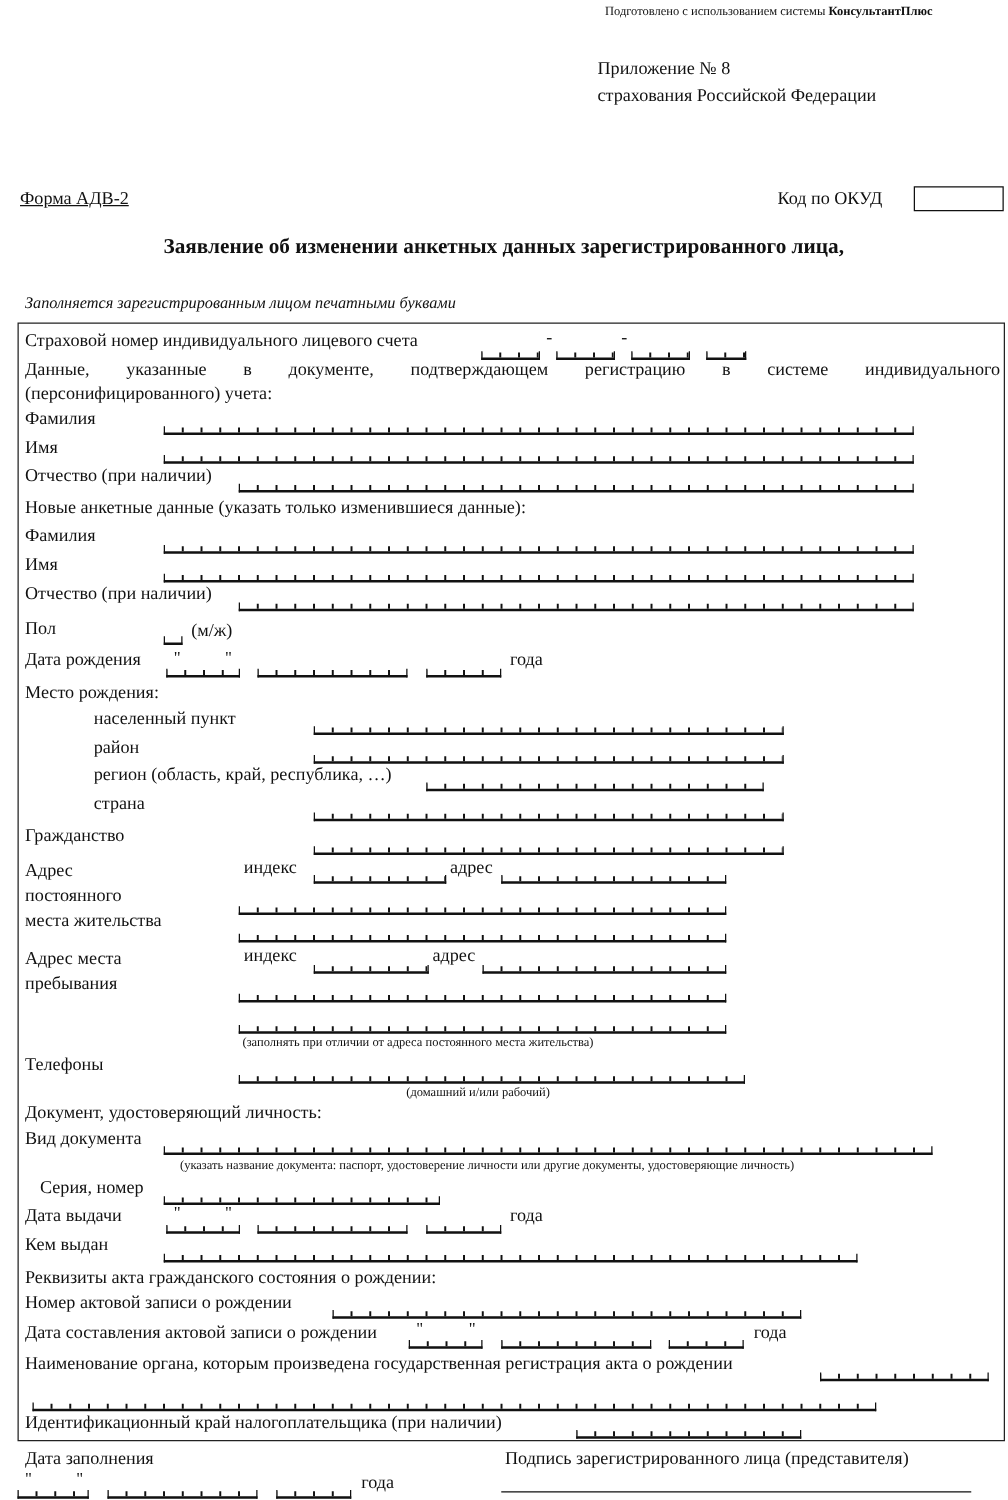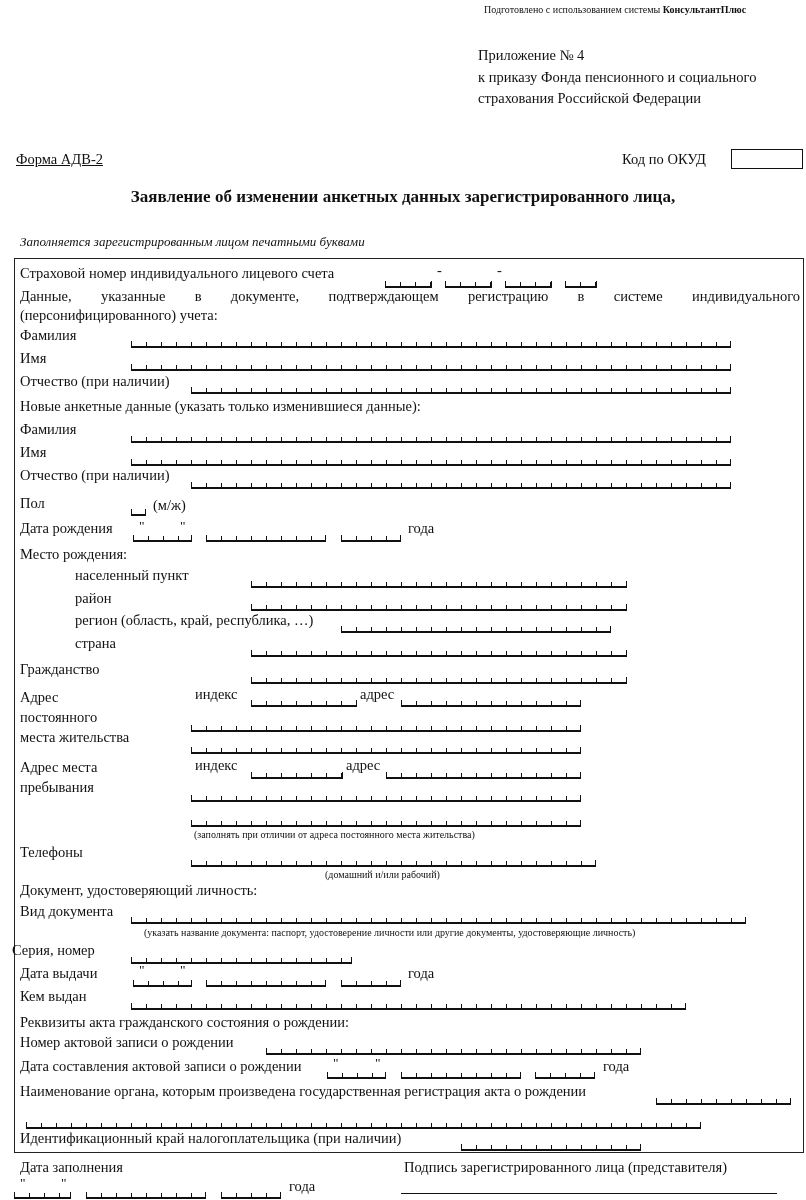--- a/index.html
+++ b/index.html
@@ -27,22 +27,21 @@
 </style>
 </head>
 <body>
 
 <div class="abs top-note" style="left:484px;top:4px;">
   <span>Подготовлено с использованием системы</span>
   <b>КонсультантПлюс</b>
 </div>
 
 <div class="abs hdr" style="left:478px;top:45px;">
-  <div>Приложение № 4</div>
-  <div>к приказу Фонда пенсионного и социального</div>
+  <div>Приложение № 8</div>
   <div>страхования Российской Федерации</div>
 </div>
 
 <div class="abs t14 underline" style="left:16px;top:151px;">Форма АДВ-2</div>
 <div class="abs t14" style="left:622px;top:151px;">Код по ОКУД</div>
 <div class="abs okud-box" style="left:731px;top:149px;"></div>
 
 <div class="abs title" style="top:185px;">
   <div>Заявление об изменении анкетных данных зарегистрированного лица,</div>
 </div>
@@ -132,21 +131,21 @@
 
 <div class="abs t14" style="left:20px;top:844px;">Телефоны</div>
 <div class="comb" style="left:191px;top:860px;width:405px;"></div>
 <div class="abs t10" style="left:325px;top:869px;">(домашний и/или рабочий)</div>
 
 <div class="abs t14" style="left:20px;top:882px;">Документ, удостоверяющий личность:</div>
 <div class="abs t14" style="left:20px;top:903px;">Вид документа</div>
 <div class="comb" style="left:131px;top:917px;width:615px;"></div>
 <div class="abs t10" style="left:144px;top:927px;">(указать название документа: паспорт, удостоверение личности или другие документы, удостоверяющие личность)</div>
 
-<div class="abs t14" style="left:12px;top:942px;">Серия, номер</div>
+<div class="abs t14" style="left:32px;top:942px;">Серия, номер</div>
 <div class="comb" style="left:131px;top:957px;width:221px;"></div>
 
 <div class="abs t14" style="left:20px;top:965px;">Дата выдачи</div>
 <div class="abs t13" style="left:139px;top:962px;">"</div>
 <div class="abs t13" style="left:180px;top:962px;">"</div>
 <div class="comb" style="left:133px;top:980px;width:59px;"></div>
 <div class="comb" style="left:206px;top:980px;width:120px;"></div>
 <div class="comb" style="left:341px;top:980px;width:60px;"></div>
 <div class="abs t14" style="left:408px;top:965px;">года</div>
 

